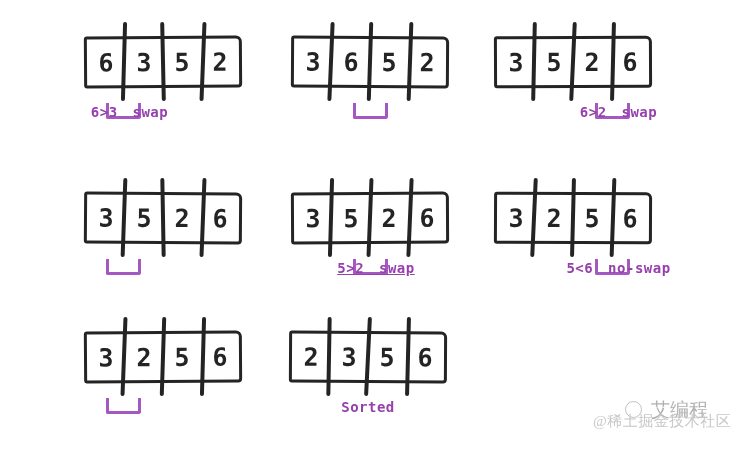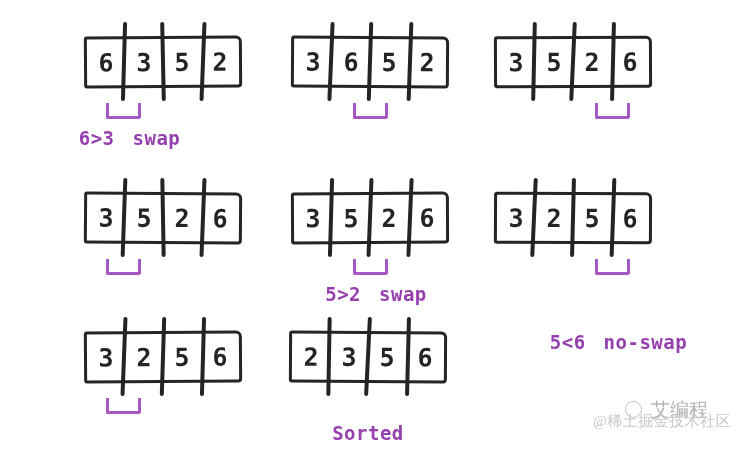--- a/index.html
+++ b/index.html
@@ -54,24 +54,24 @@
     width: 35px;
     height: 16px;
     box-sizing: border-box;
     border: 3px solid var(--bracket, #a558c2);
     border-top: none;
     border-radius: 0 0 3px 2px;
   }
 
   .label {
     position: absolute;
-    top: 105px;
+    top: 82px;
     transform: translateX(-50%);
     white-space: nowrap;
-    font-size: 19px;
+    font-size: 14px;
     font-weight: bold;
     letter-spacing: 0.5px;
     word-spacing: 6px;
     color: var(--accent, #9640ae);
   }
 
   
   .wm-brand {
     position: absolute;
     left: 625px;
@@ -140,20 +140,21 @@
     <div class="divider d1" style="transform: rotate(1.2deg);"></div>
     <div class="divider d2" style="transform: rotate(2.6deg);"></div>
     <div class="divider d3" style="transform: rotate(1.4deg);"></div>
     <div class="box" style="transform: rotate(-0.25deg);">
         <div class="cell">3</div>
         <div class="cell">5</div>
         <div class="cell">2</div>
         <div class="cell">6</div>
       </div>
     <div class="bracket" style="left: 101px;"></div>
+    <div class="label" style="left: 124.5px;">6&gt;2 swap</div>
   </div>
     <div class="step" style="left: 84px; top: 178px;">
     <div class="divider d1" style="transform: rotate(2deg);"></div>
     <div class="divider d2" style="transform: rotate(-1deg);"></div>
     <div class="divider d3" style="transform: rotate(2.2deg);"></div>
     <div class="box" style="transform: rotate(0.4deg);">
         <div class="cell">3</div>
         <div class="cell">5</div>
         <div class="cell">2</div>
         <div class="cell">6</div>
@@ -164,34 +165,34 @@
     <div class="divider d1" style="transform: rotate(1.6deg);"></div>
     <div class="divider d2" style="transform: rotate(2.2deg);"></div>
     <div class="divider d3" style="transform: rotate(2.4deg);"></div>
     <div class="box" style="transform: rotate(-0.3deg);">
         <div class="cell">3</div>
         <div class="cell">5</div>
         <div class="cell">2</div>
         <div class="cell">6</div>
       </div>
     <div class="bracket" style="left: 61.5px;"></div>
-    <div class="label" style="left: 85px;">5&gt;2 swap</div>
+    <div class="label" style="left: 85px; text-decoration: underline;">5&gt;2 swap</div>
   </div>
     <div class="step" style="left: 494px; top: 178px;">
     <div class="divider d1" style="transform: rotate(2.6deg);"></div>
     <div class="divider d2" style="transform: rotate(1.4deg);"></div>
     <div class="divider d3" style="transform: rotate(2deg);"></div>
     <div class="box" style="transform: rotate(0.25deg);">
         <div class="cell">3</div>
         <div class="cell">2</div>
         <div class="cell">5</div>
         <div class="cell">6</div>
       </div>
     <div class="bracket" style="left: 101px;"></div>
-    <div class="label" style="left: 124.5px; margin-top: 48px;">5&lt;6 no-swap</div>
+    <div class="label" style="left: 124.5px;">5&lt;6 no-swap</div>
   </div>
     <div class="step" style="left: 84px; top: 317px;">
     <div class="divider d1" style="transform: rotate(2.2deg);"></div>
     <div class="divider d2" style="transform: rotate(1.8deg);"></div>
     <div class="divider d3" style="transform: rotate(1.6deg);"></div>
     <div class="box" style="transform: rotate(-0.4deg);">
         <div class="cell">3</div>
         <div class="cell">2</div>
         <div class="cell">5</div>
         <div class="cell">6</div>

